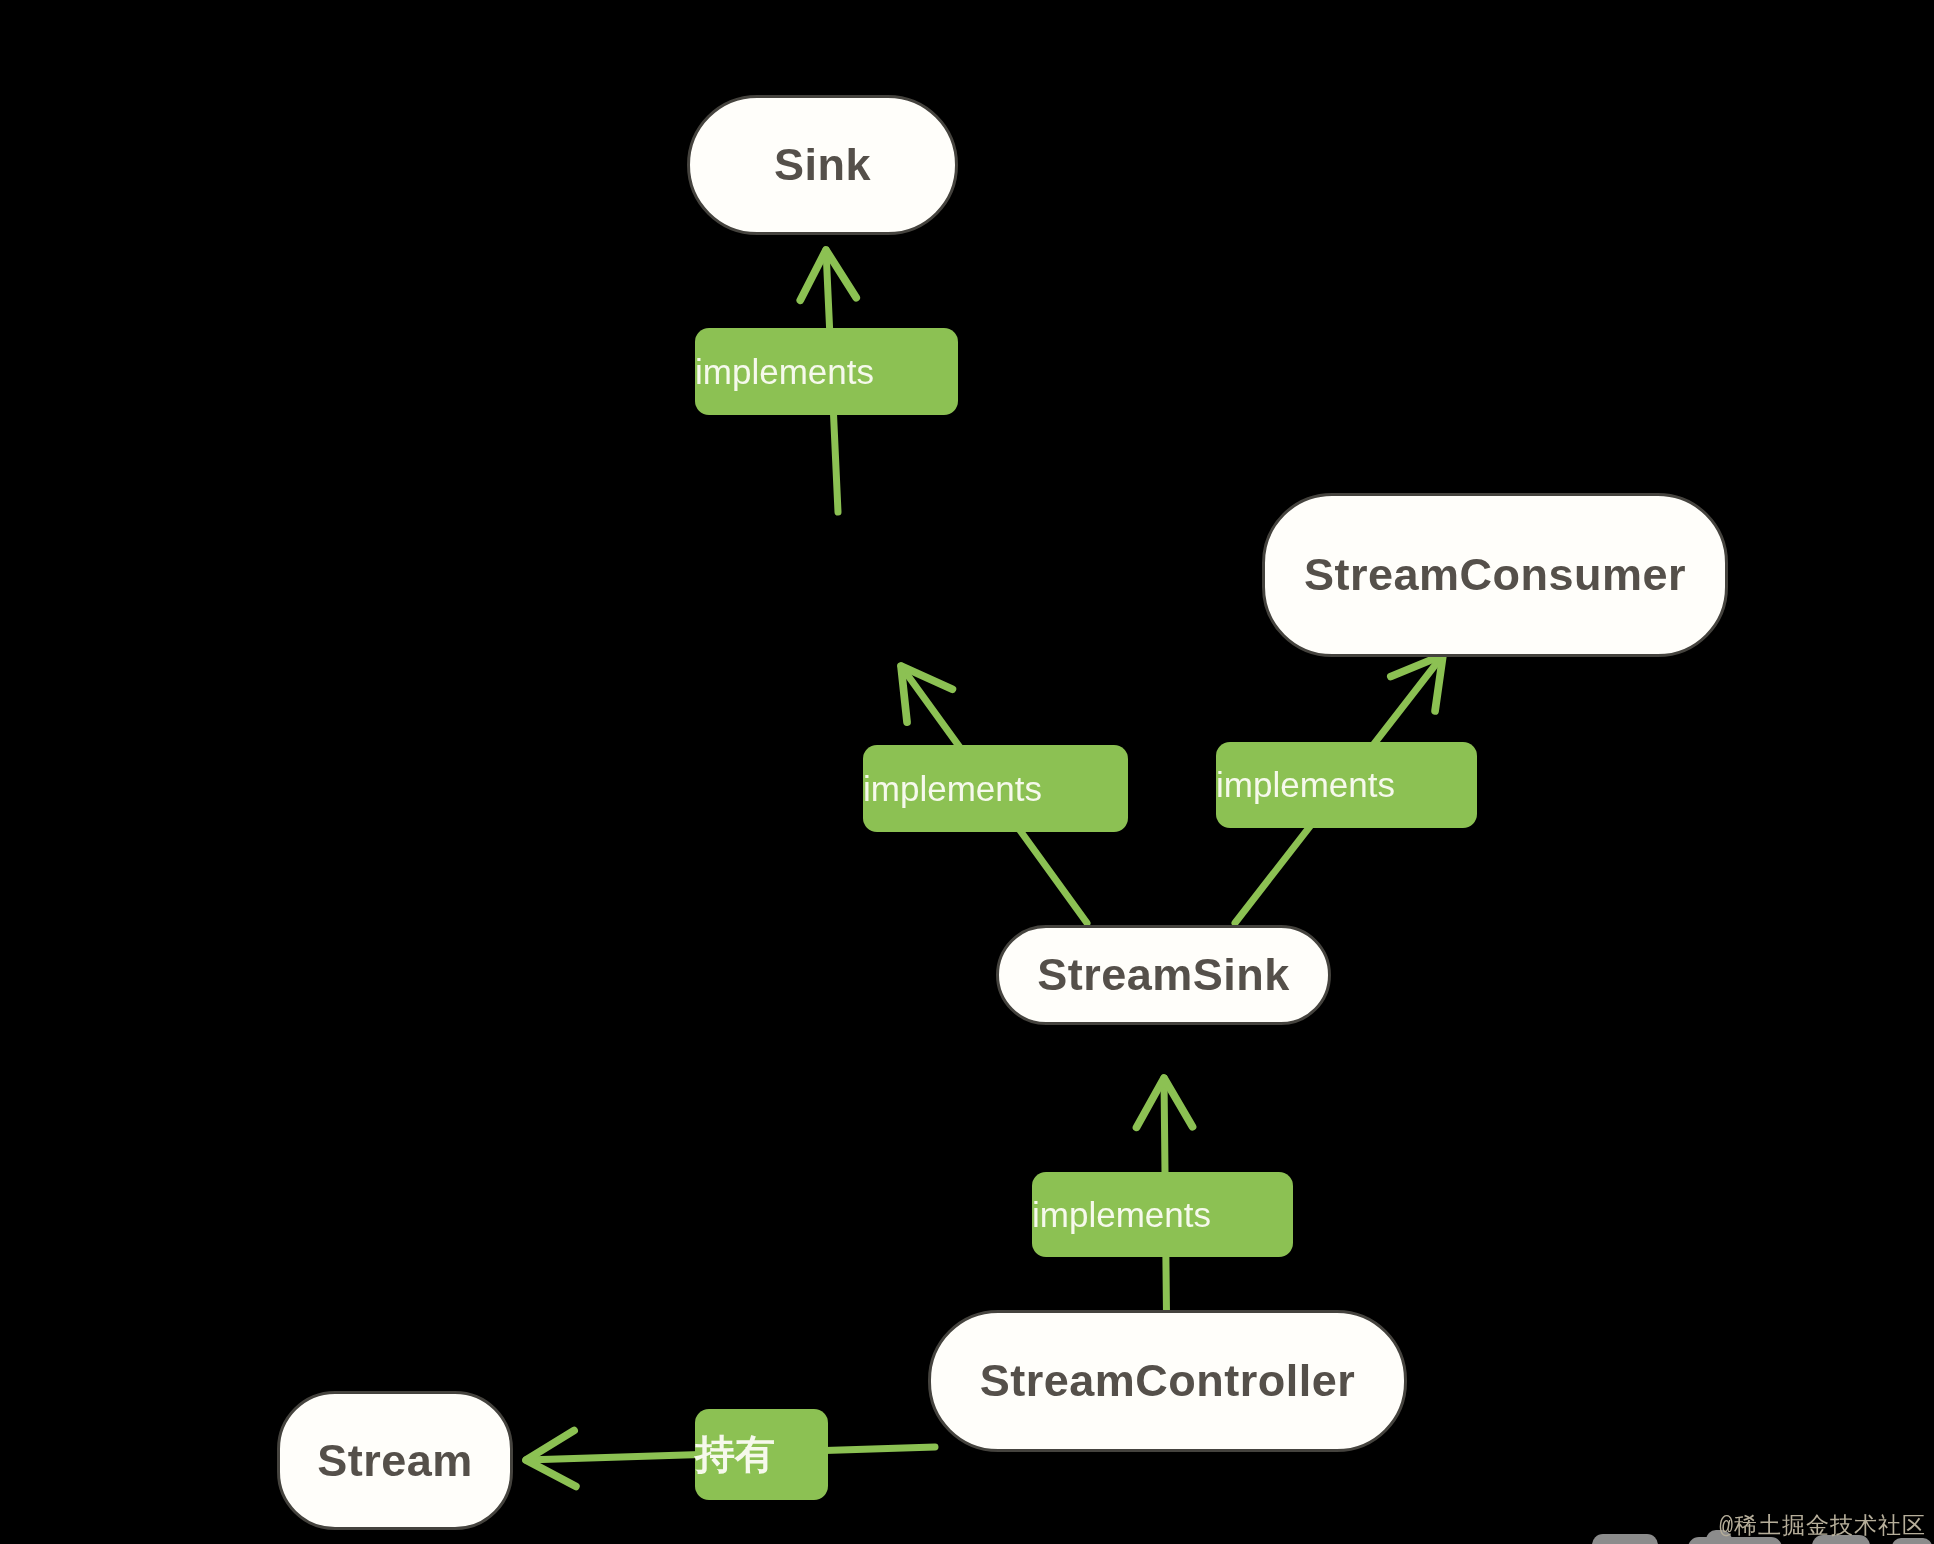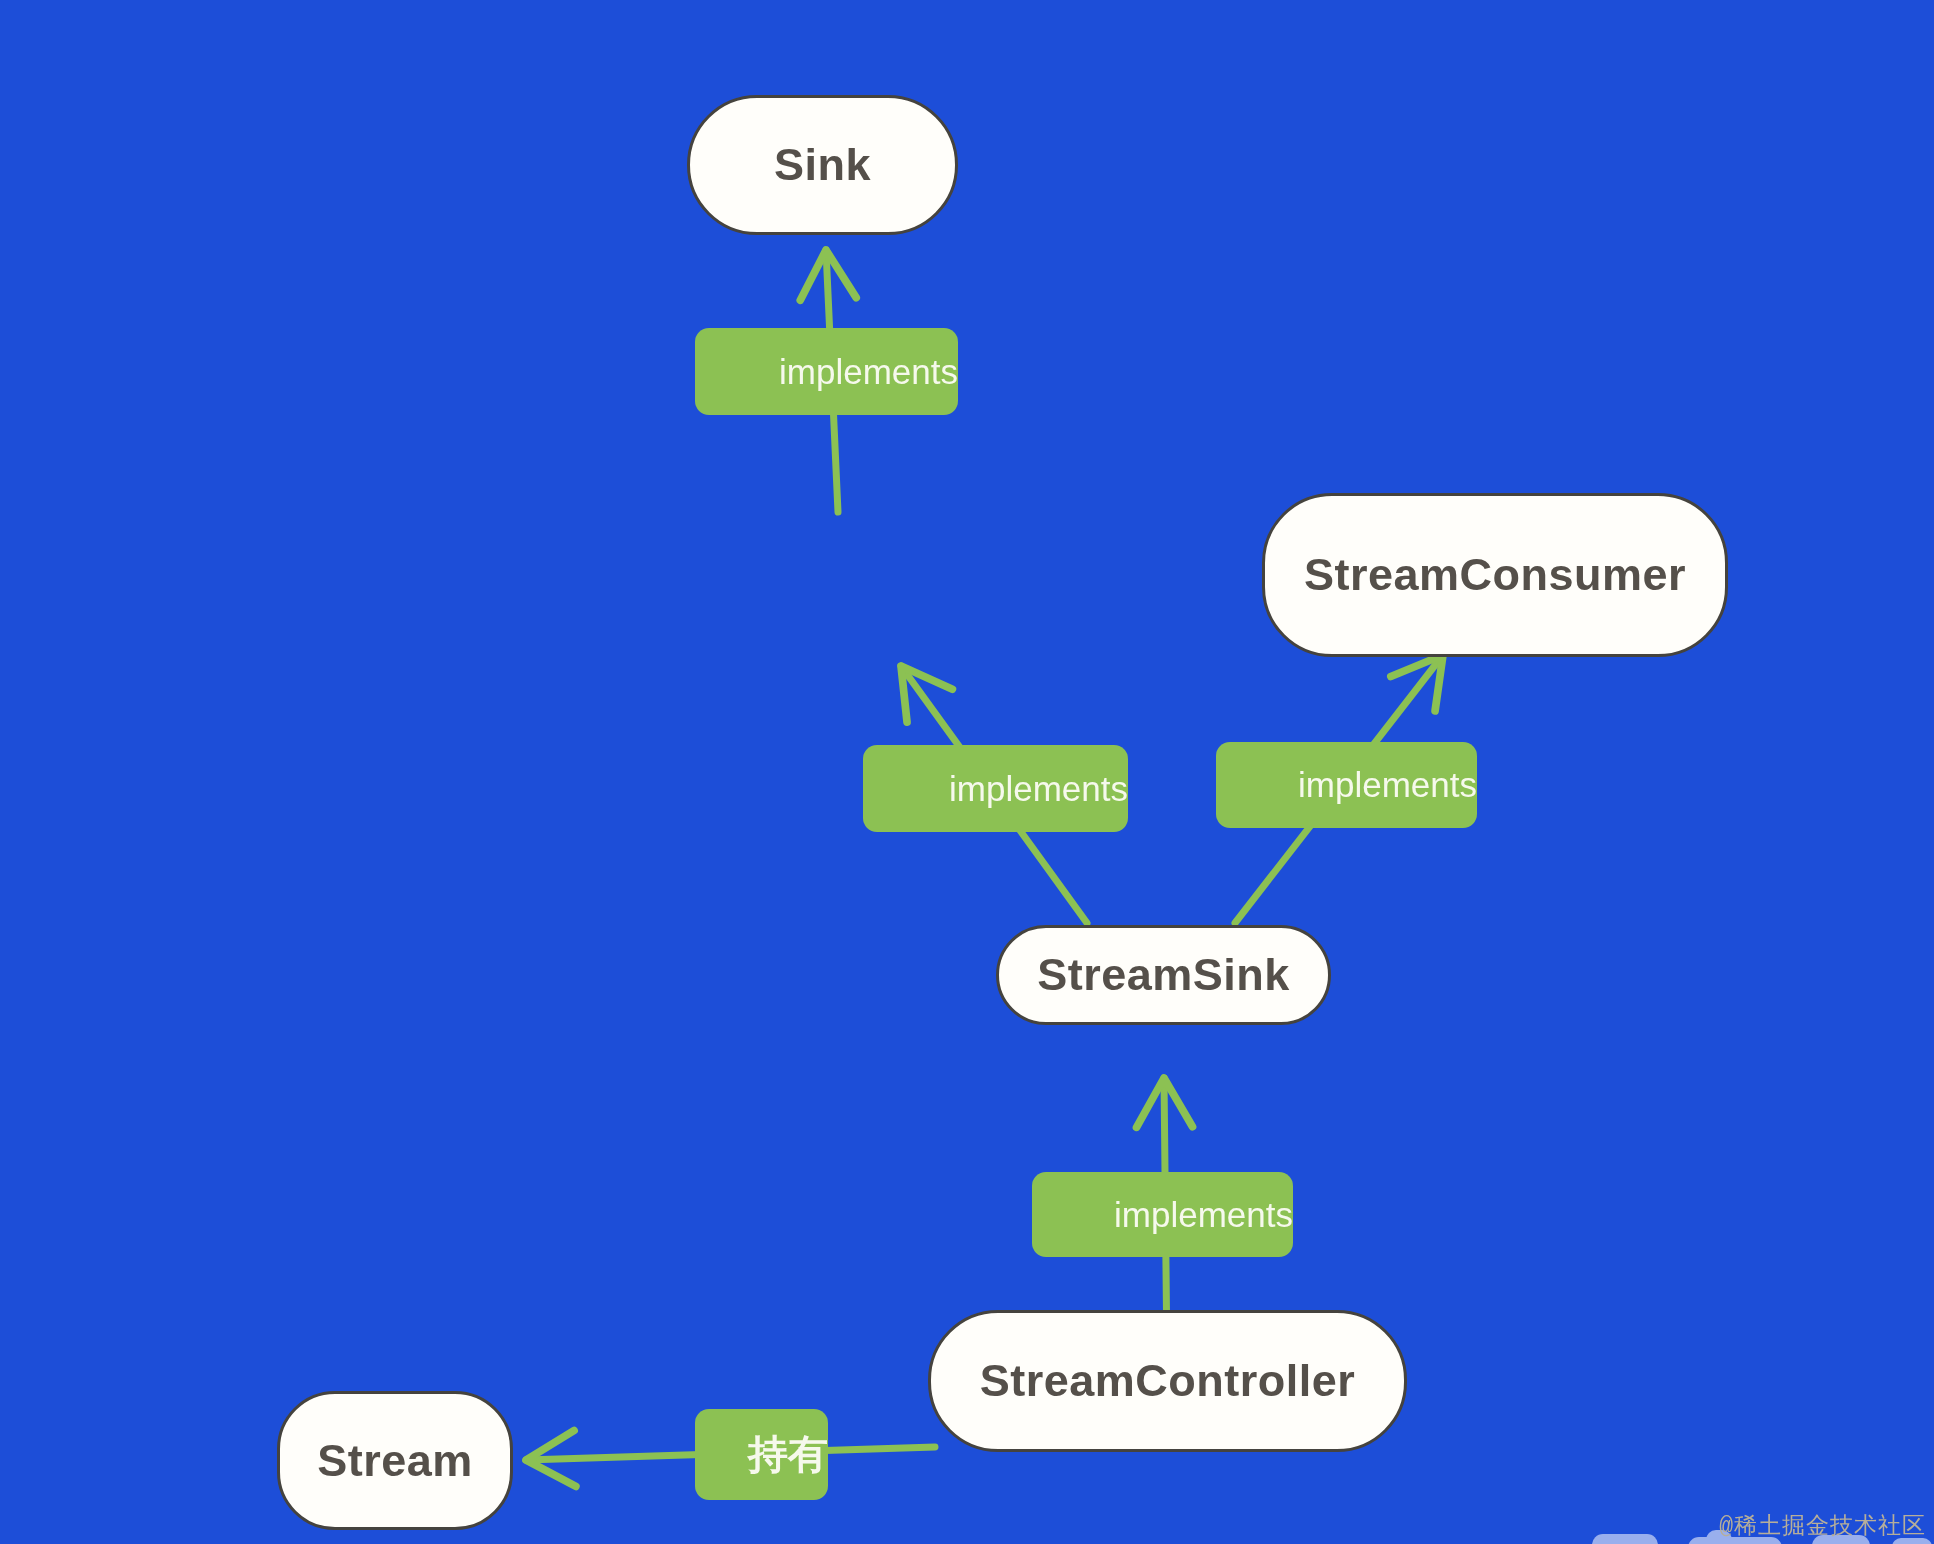--- a/index.html
+++ b/index.html
@@ -1,19 +1,19 @@
 <!DOCTYPE html>
 <html><head>
 <meta charset="utf-8">
 <style>
   html,body{margin:0;padding:0;background:#f9f2df;}
   .canvas{
     position:relative;
     width:1934px;height:1544px;
-    background:#1d4ed8;
+    background:#000000;
     overflow:hidden;
     font-family:"Liberation Sans",sans-serif;
   }
   .edges-layer{position:absolute;left:0;top:0;width:1934px;height:1544px;}
   .node{
     position:absolute;
     box-sizing:border-box;
     background:#fffefa;
     border:3px solid #45433e;
     border-radius:70px;
@@ -23,21 +23,21 @@
     font-weight:600;
     letter-spacing:0.5px;
     white-space:nowrap;
   }
   .node.small-radius{border-radius:58px;justify-content:center;}
   .edge-label{
     position:absolute;
     box-sizing:border-box;
     background:#8cc153;
     border-radius:14px;
-    display:flex;align-items:center;justify-content:flex-end;
+    display:flex;align-items:center;justify-content:flex-start;
     color:#f6f9ec;
     font-size:35px;
     font-weight:500;
     white-space:nowrap;
   }
   .edge-label.cn{font-size:40px;font-weight:600;margin-left:45px;}
   .watermark{
     position:absolute;
     right:8px;top:1510px;
     font-size:23px;

